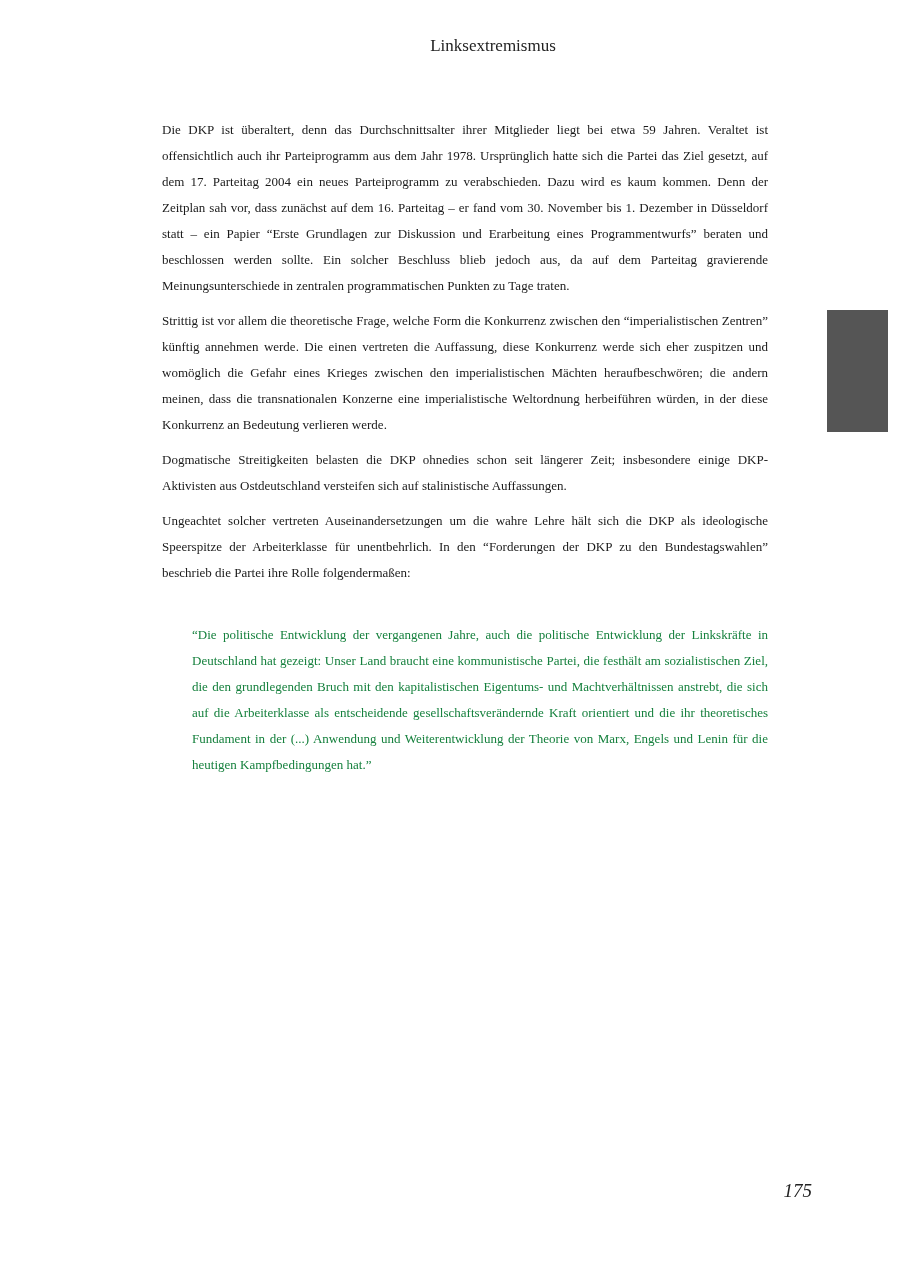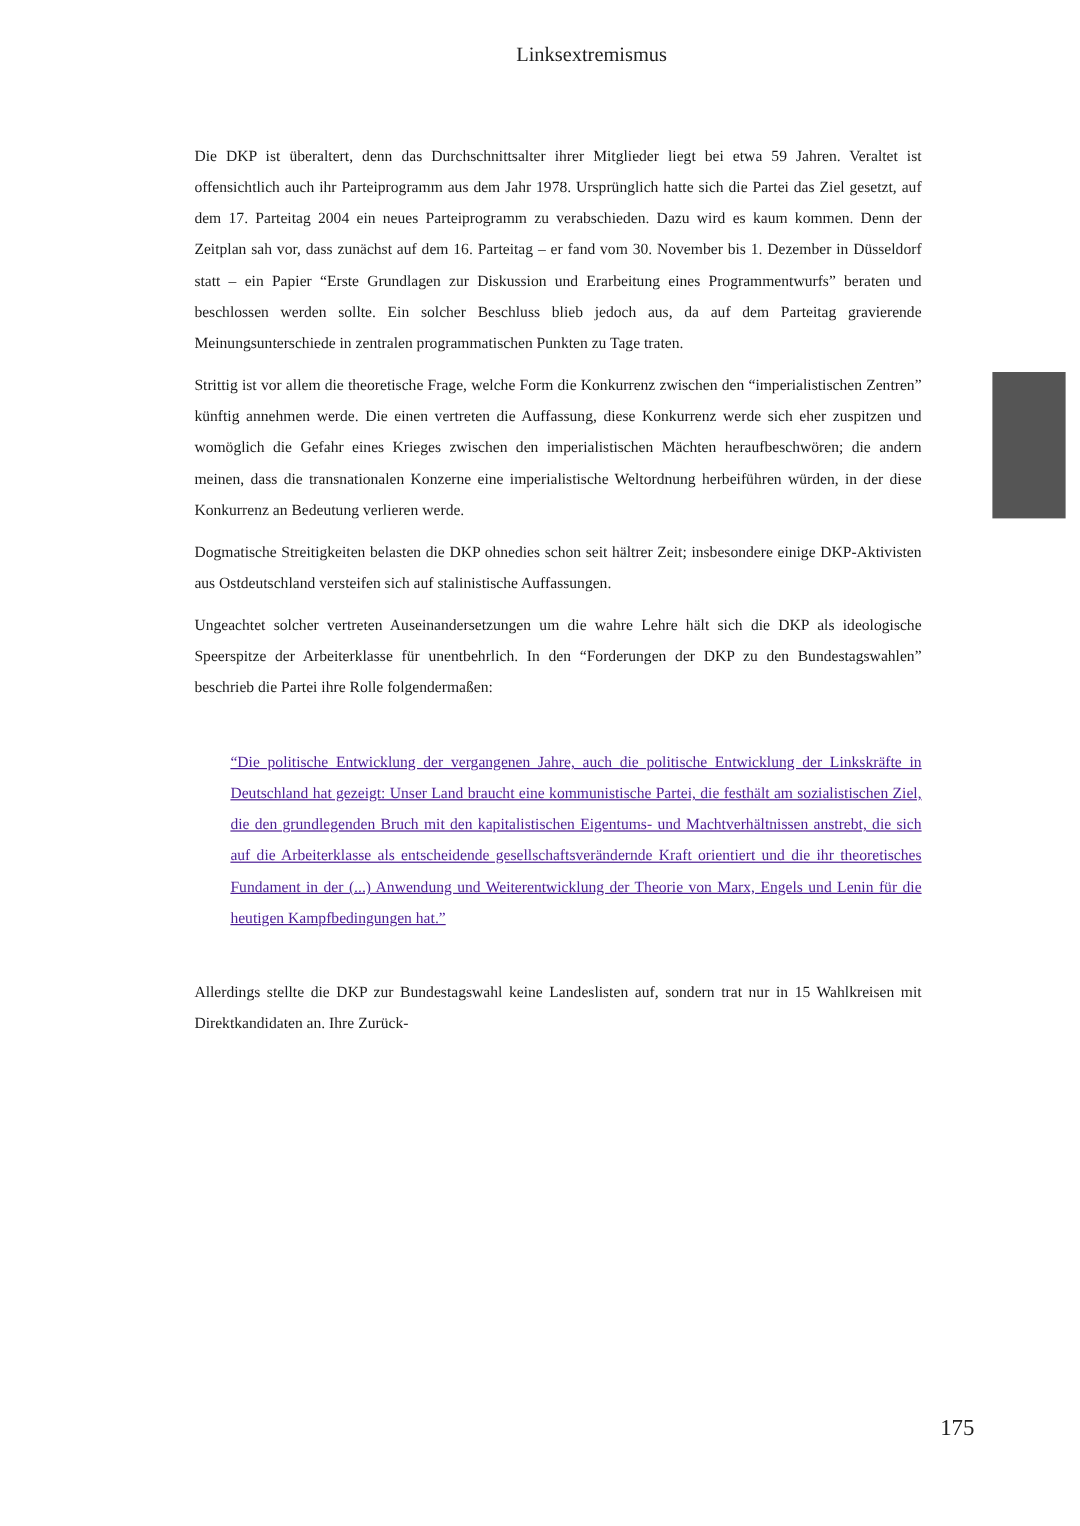--- a/index.html
+++ b/index.html
@@ -3,33 +3,32 @@
 <meta charset="utf-8">
 <style>
   html, body { margin:0; padding:0; background:#ffffff; }
   body { width:900px; height:1272px; position:relative; overflow:hidden;
          font-family:"Liberation Serif", "DejaVu Serif", serif; color:#1a1a1a; }
   .running-head { position:absolute; top:36px; left:0; width:900px; text-align:center;
                   font-size:17px; color:#222;margin-left:43px; }
   .body-text { position:absolute; left:162px; width:606px; top:117px;
                font-size:13px; line-height:26px; text-align:justify; }
   .body-text p { margin:0 0 9px 0; }
-  .quote { margin:36px 0 36px 30px !important; color:#4c1d95; text-align:justify;text-decoration:underline; }
+  .quote { margin:36px 0 36px 30px !important; color:#15803d; text-align:justify; }
   .side-tab { position:absolute; left:827px; top:310px; width:61px; height:122px; background:#555555; }
-  .page-number { position:absolute; top:1180px; left:740px; width:72px; text-align:right; font-size:19px; color:#222; }
+  .page-number { position:absolute; top:1180px; left:740px; width:72px; text-align:right; font-size:19px; color:#222;font-style:italic; }
 </style>
 </head>
 <body>
 
 <div class="running-head">Linksextremismus</div>
 
 <div class="body-text">
   <p>Die DKP ist überaltert, denn das Durchschnittsalter ihrer Mitglieder liegt bei etwa 59 Jahren. Veraltet ist offensichtlich auch ihr Parteiprogramm aus dem Jahr 1978. Ursprünglich hatte sich die Partei das Ziel gesetzt, auf dem 17. Parteitag 2004 ein neues Parteiprogramm zu verabschieden. Dazu wird es kaum kommen. Denn der Zeitplan sah vor, dass zunächst auf dem 16. Parteitag – er fand vom 30. November bis 1. Dezember in Düsseldorf statt – ein Papier “Erste Grundlagen zur Diskussion und Erarbeitung eines Programmentwurfs” beraten und beschlossen werden sollte. Ein solcher Beschluss blieb jedoch aus, da auf dem Parteitag gravierende Meinungsunterschiede in zentralen programmatischen Punkten zu Tage traten.</p>
   <p>Strittig ist vor allem die theoretische Frage, welche Form die Konkurrenz zwischen den “imperialistischen Zentren” künftig annehmen werde. Die einen vertreten die Auffassung, diese Konkurrenz werde sich eher zu­spitzen und womöglich die Gefahr eines Krieges zwischen den imperiali­stischen Mächten heraufbeschwören; die andern meinen, dass die trans­nationalen Konzerne eine imperialistische Weltordnung herbeiführen würden, in der diese Konkurrenz an Bedeutung verlieren werde.</p>
-  <p>Dogmatische Streitigkeiten belasten die DKP ohnedies schon seit hält­rer Zeit; insbesondere einige DKP-Aktivisten aus Ostdeutschland ver­steifen sich auf stalinistische Auffassungen.</p>
+  <p>Dogmatische Streitigkeiten belasten die DKP ohnedies schon seit länge­rer Zeit; insbesondere einige DKP-Aktivisten aus Ostdeutschland ver­steifen sich auf stalinistische Auffassungen.</p>
   <p>Ungeachtet solcher vertreten Auseinandersetzungen um die wahre Lehre hält sich die DKP als ideologische Speerspitze der Arbeiterklasse für unentbehrlich. In den “Forderungen der DKP zu den Bundestagswah­len” beschrieb die Partei ihre Rolle folgendermaßen:</p>
   <p class="quote">“Die politische Entwicklung der vergangenen Jahre, auch die politi­sche Entwicklung der Linkskräfte in Deutschland hat gezeigt: Unser Land braucht eine kommunistische Partei, die festhält am sozialisti­schen Ziel, die den grundlegenden Bruch mit den kapitalistischen Eigentums- und Machtverhältnissen anstrebt, die sich auf die Arbeiterklasse als entscheidende gesellschaftsverändernde Kraft orientiert und die ihr theoretisches Fundament in der (...) Anwendung und Weiterentwicklung der Theorie von Marx, Engels und Lenin für die heutigen Kampfbedingungen hat.”</p>
-  <p>Allerdings stellte die DKP zur Bundestagswahl keine Landeslisten auf, sondern trat nur in 15 Wahlkreisen mit Direktkandidaten an. Ihre Zurück-</p>
 </div>
 
 <div class="side-tab"></div>
 
 <div class="page-number">175</div>
 
 </body></html>

